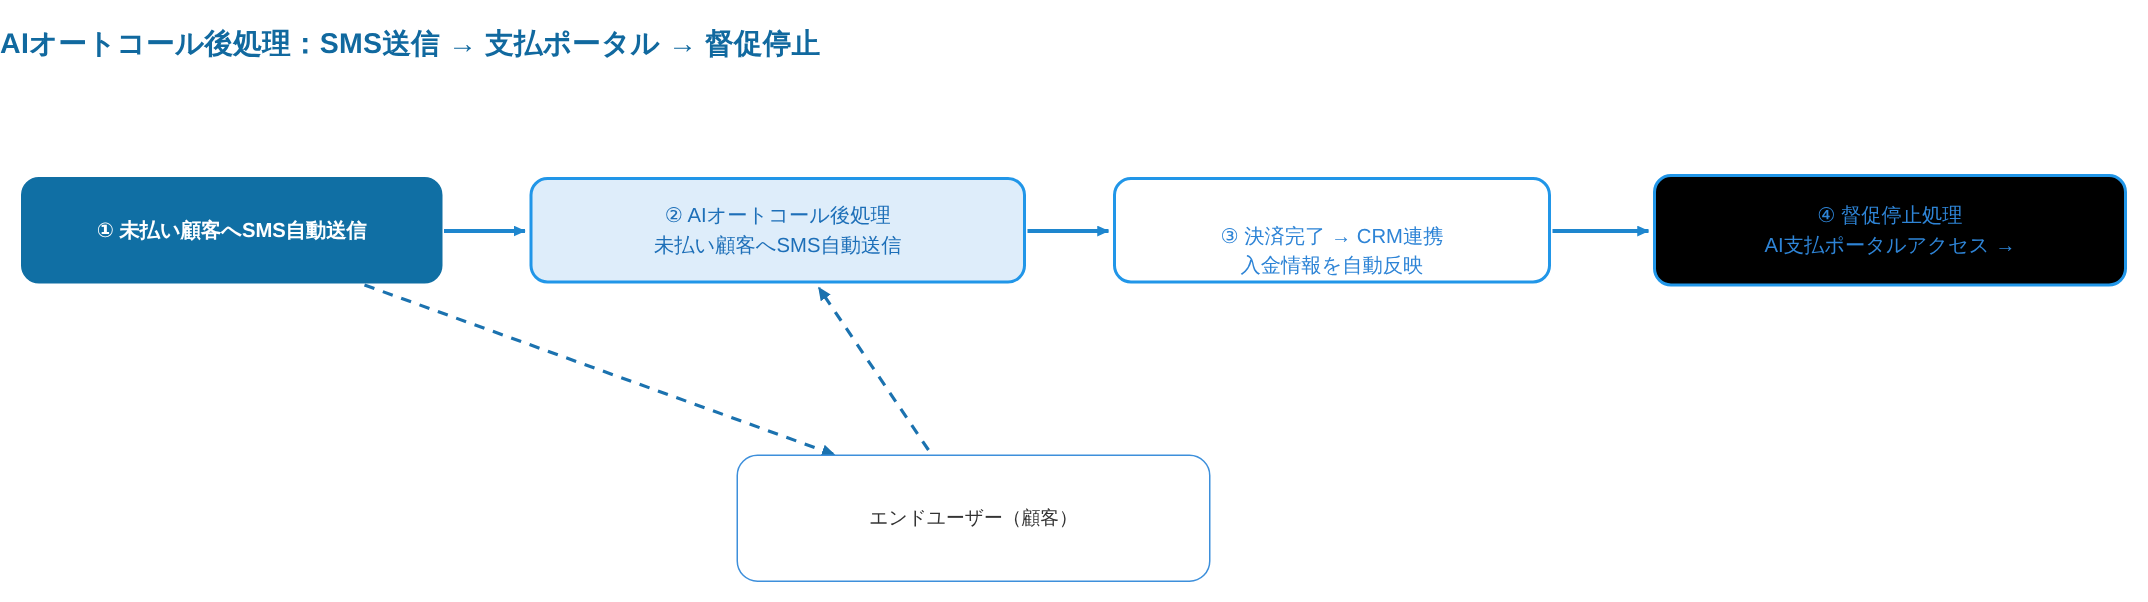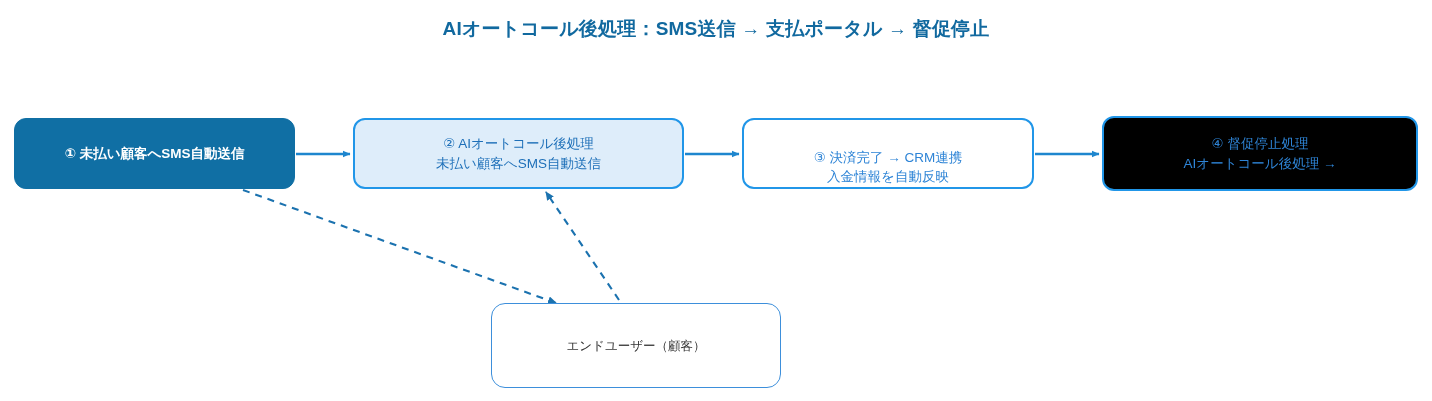--- a/index.html
+++ b/index.html
@@ -15,21 +15,20 @@
     width: 1432px;
     height: 401px;
     overflow: hidden;
     background: #ffffff;
   }
   #title {
     position: absolute;
     left: 0;
     top: 16px;
     width: 1432px;
-    text-align: center;
     font-size: 19px;
     font-weight: bold;
     color: #11699F;
     letter-spacing: 0.2px;
     white-space: nowrap;
   }
   svg.edges {
     position: absolute;
     left: 0;
     top: 0;
@@ -97,27 +96,28 @@
     height: 75px;
     background: #000000;
     border: 2px solid #2196E8;
     color: #2E84D6;
     font-size: 13.5px;
   }
   
   #node-enduser {
     left: 491px;
     top: 303px;
-    width: 290px;
+    width: 316px;
     height: 85px;
     background: #ffffff;
     border: 1.6px solid #3D8FDB;
     border-radius: 14px;
     color: #333333;
     font-size: 12.5px;
+    font-family: Liberation Mono, monospace;
   }
   #node-enduser .lines { line-height: 1.6; }
 </style>
 </head>
 <body>
 
 <div id="canvas">
 
   <div id="title">AIオートコール後処理：SMS送信 → 支払ポータル → 督促停止</div>
 
@@ -155,21 +155,21 @@
   <div class="node" id="node-3">
     <span class="lines">
       <span>③ 決済完了 → CRM連携</span>
       <span>入金情報を自動反映</span>
     </span>
   </div>
 
   <div class="node" id="node-4">
     <span class="lines">
       <span>④ 督促停止処理</span>
-      <span>AIオートコール後処理 →</span>
+      <span>AI支払ポータルアクセス →</span>
     </span>
   </div>
 
   <div class="node" id="node-enduser">
     <span class="lines">
       <span>エンドユーザー（顧客）</span>
     </span>
   </div>
 
 </div>

